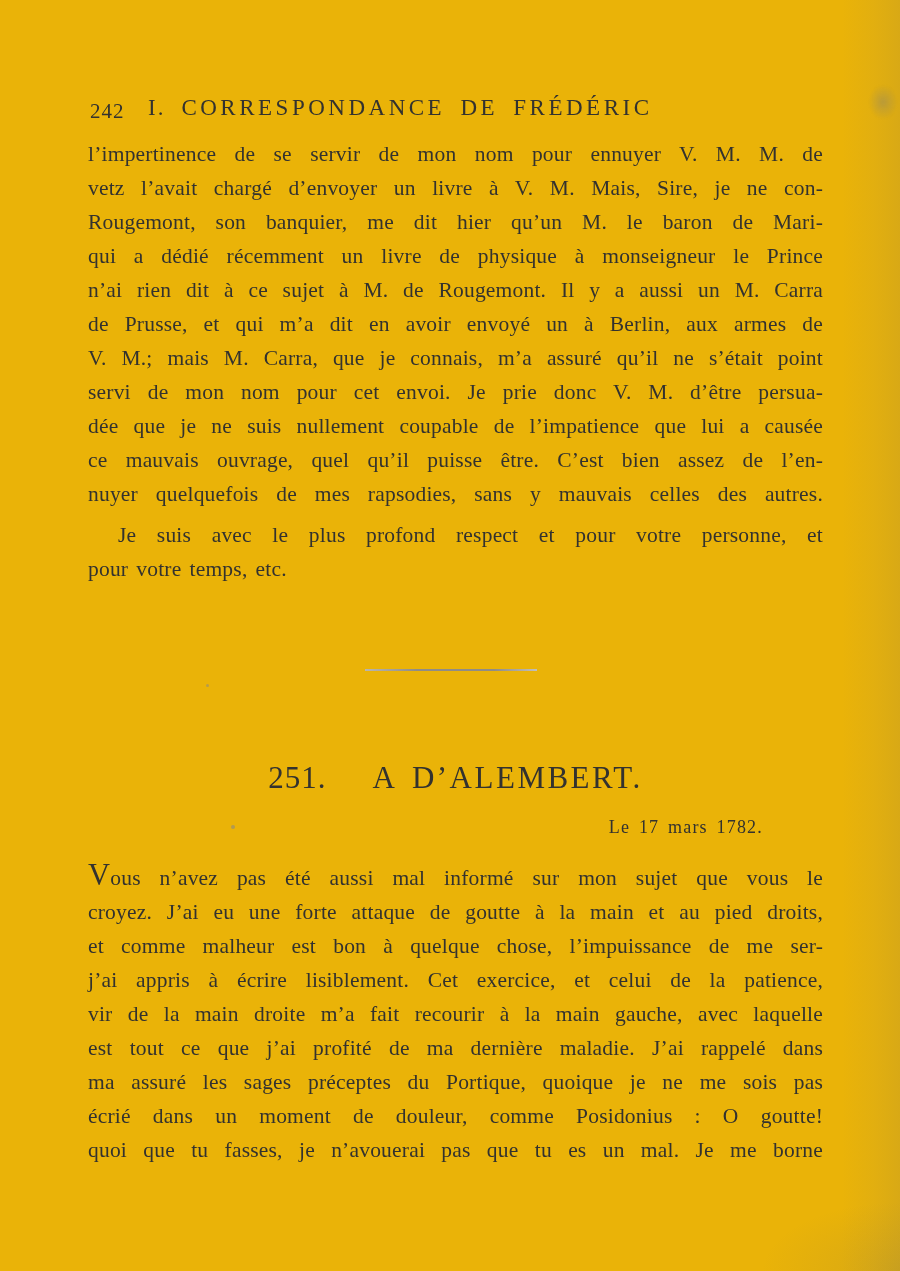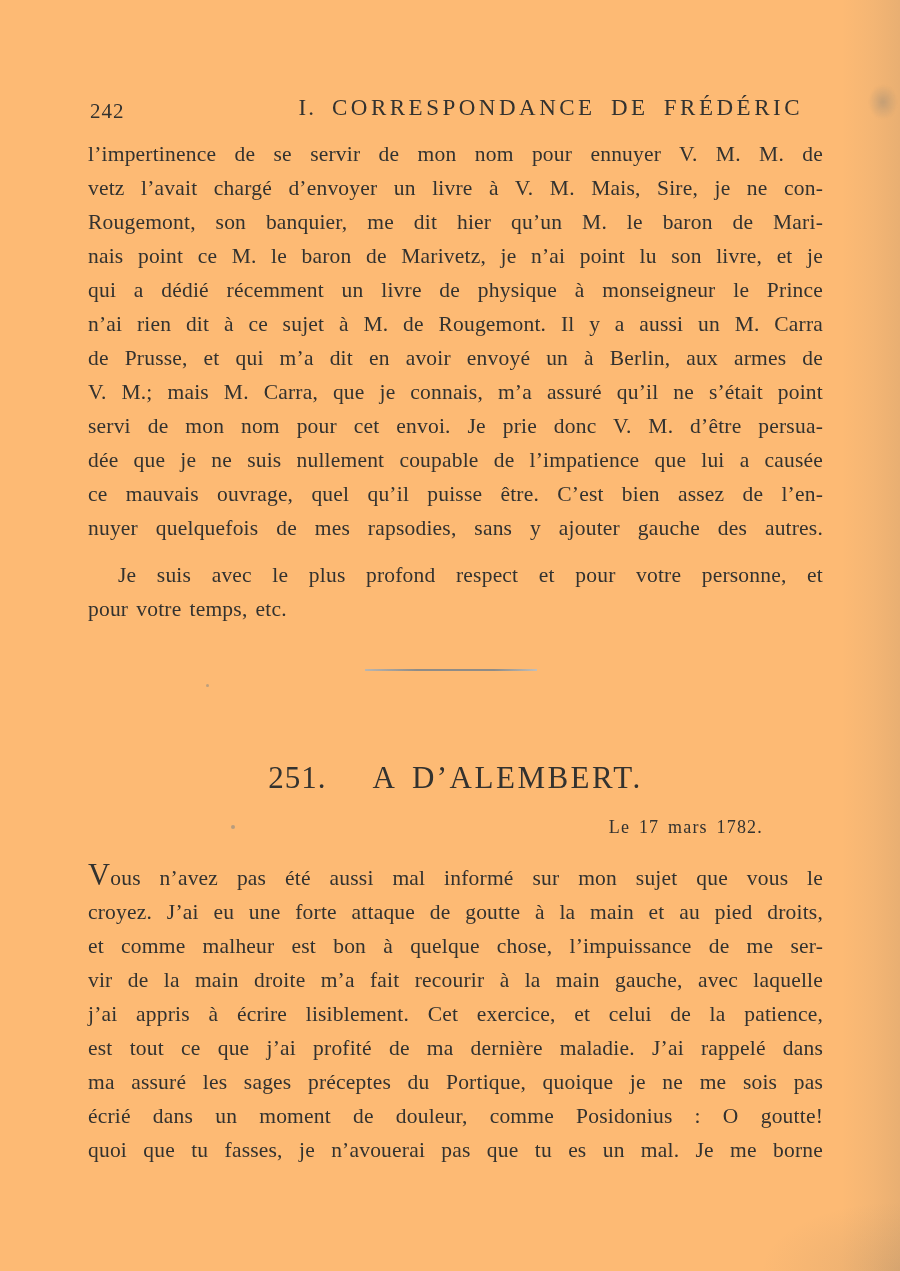--- a/index.html
+++ b/index.html
@@ -1,21 +1,21 @@
 <!DOCTYPE html>
 <html><head>
 <meta charset="utf-8">
 <style>
   html, body { margin: 0; padding: 0; background: #e9e9e7; }
   .page {
     position: relative;
     width: 900px;
     height: 1271px;
     margin: 0 auto;
-    background: #fdba74;
+    background: #eab308;
     overflow: hidden;
     font-family: "Liberation Serif", "DejaVu Serif", serif;
     color: #33322f;
   }
 
   
   .running-header {
     position: absolute;
     top: 95px; left: 88px;
     width: 735px;
@@ -24,21 +24,21 @@
   .page-number {
     position: absolute;
     left: 2px; top: 4px;
     font-size: 21px;
     letter-spacing: 1px;
   }
   .header-title-wrap {
     position: absolute;
     left: 60px; right: 20px;
     top: 0;
-    text-align: right;
+    text-align: left;
     font-size: 23px;
     white-space: nowrap;
   }
   .header-numeral { letter-spacing: 2px; margin-right: 16px; }
   .header-title { letter-spacing: 3.5px; word-spacing: 6px; }
 
   
   .text-column {
     position: absolute;
     left: 88px;
@@ -55,21 +55,21 @@
     white-space: normal;
   }
   .no-justify-last .tline:last-child {
     text-align-last: left;
   }
   .indent-first .tline:first-child { text-indent: 30px; }
   .initial-cap .tline:first-child::first-letter {
     font-size: 1.42em;
     line-height: 0;
   }
-  .closing-block { margin-top: 13px; }
+  .closing-block { margin-top: 7px; }
 
   
   .section-divider {
     position: absolute;
     top: 669px; left: 365px;
     width: 172px; height: 2px;
     background: linear-gradient(to right, #b9b6b1, #8f8c87 30%, #8f8c87 75%, #c2bfba);
     border: none;
   }
 
@@ -138,50 +138,49 @@
     <div class="header-title-wrap">
       <span class="header-numeral">I.</span><span class="header-title">CORRESPONDANCE DE FRÉDÉRIC</span>
     </div>
   </div>
 
   <div class="text-column first-letter-block">
     <div>
         <div class="tline">l’impertinence de se servir de mon nom pour ennuyer V. M. M. de</div>
         <div class="tline">vetz l’avait chargé d’envoyer un livre à V. M. Mais, Sire, je ne con-</div>
         <div class="tline">Rougemont, son banquier, me dit hier qu’un M. le baron de Mari-</div>
-        <div class="tline">nais point ce M. le baron de Marivetz, je n’ai point lu son livre, et je</div>
         <div class="tline">qui a dédié récemment un livre de physique à monseigneur le Prince</div>
         <div class="tline">n’ai rien dit à ce sujet à M. de Rougemont. Il y a aussi un M. Carra</div>
         <div class="tline">de Prusse, et qui m’a dit en avoir envoyé un à Berlin, aux armes de</div>
         <div class="tline">V. M.; mais M. Carra, que je connais, m’a assuré qu’il ne s’était point</div>
         <div class="tline">servi de mon nom pour cet envoi. Je prie donc V. M. d’être persua-</div>
         <div class="tline">dée que je ne suis nullement coupable de l’impatience que lui a causée</div>
         <div class="tline">ce mauvais ouvrage, quel qu’il puisse être. C’est bien assez de l’en-</div>
-        <div class="tline">nuyer quelquefois de mes rapsodies, sans y ajouter gauche des autres.</div>
+        <div class="tline">nuyer quelquefois de mes rapsodies, sans y mauvais celles des autres.</div>
       </div>
     <div class="closing-block indent-first no-justify-last">
         <div class="tline">Je suis avec le plus profond respect et pour votre personne, et</div>
         <div class="tline">pour votre temps, etc.</div>
       </div>
   </div>
 
   <div class="section-divider"></div>
 
   <div class="letter-heading">
     <span class="letter-number">251.</span><span class="letter-title">A D’ALEMBERT.</span>
   </div>
 
   <div class="dateline">Le 17 mars 1782.</div>
 
   <div class="text-column second-letter-block initial-cap">
       <div class="tline">Vous n’avez pas été aussi mal informé sur mon sujet que vous le</div>
       <div class="tline">croyez. J’ai eu une forte attaque de goutte à la main et au pied droits,</div>
       <div class="tline">et comme malheur est bon à quelque chose, l’impuissance de me ser-</div>
+      <div class="tline">j’ai appris à écrire lisiblement. Cet exercice, et celui de la patience,</div>
       <div class="tline">vir de la main droite m’a fait recourir à la main gauche, avec laquelle</div>
-      <div class="tline">j’ai appris à écrire lisiblement. Cet exercice, et celui de la patience,</div>
       <div class="tline">est tout ce que j’ai profité de ma dernière maladie. J’ai rappelé dans</div>
       <div class="tline">ma assuré les sages préceptes du Portique, quoique je ne me sois pas</div>
       <div class="tline">écrié dans un moment de douleur, comme Posidonius : O goutte!</div>
       <div class="tline">quoi que tu fasses, je n’avouerai pas que tu es un mal. Je me borne</div>
     </div>
 
   <div class="edge-shade"></div>
   <div class="corner-shade"></div>
   <div class="smudge"></div>
   <div class="speck speck-1"></div>

